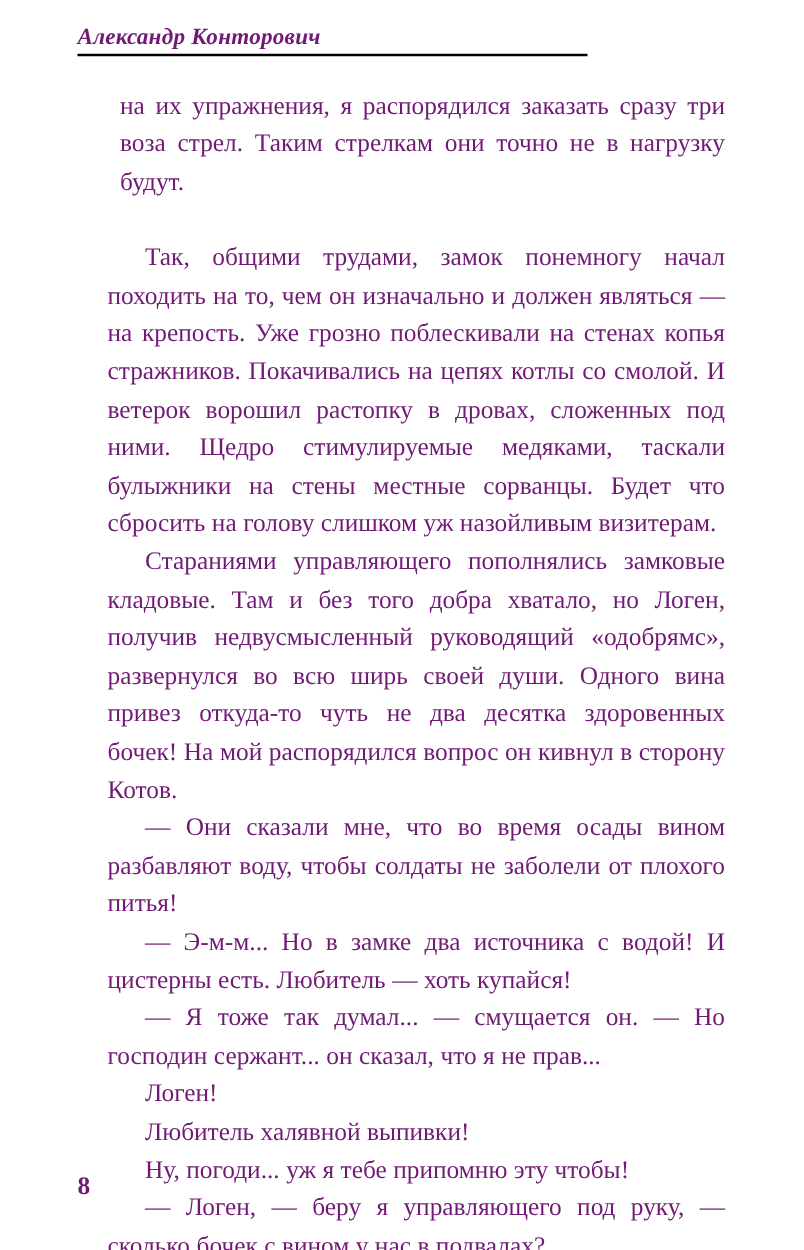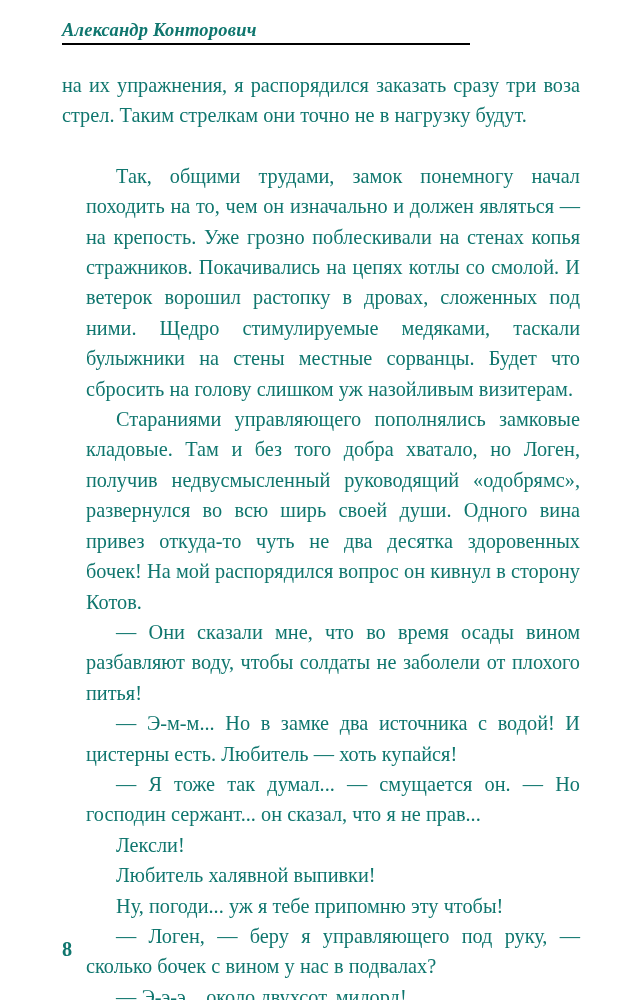--- a/index.html
+++ b/index.html
@@ -7,21 +7,21 @@
     padding: 0;
     background: #ffffff;
   }
   .page {
     position: relative;
     width: 643px;
     height: 1000px;
     background: #ffffff;
     overflow: hidden;
     font-family: "Liberation Serif", "DejaVu Serif", serif;
-    color: #0f766e;
+    color: #701a75;
   }
   .header {
     position: absolute;
     left: 62px;
     top: 20px;
     width: 410px;
   }
   .header-author {
     font-style: italic;
     font-weight: bold;
@@ -49,20 +49,21 @@
     margin: 0;
     hyphens: none;
     word-spacing: 0.1px;
   }
   .para.indent {
     text-indent: 30px;
     margin-left: 24px;
   }
   .para.noindent {
     text-indent: 0;
+    margin-left: 34px;
   }
   .gap-break {
     height: 30px;
   }
   .page-number {
     position: absolute;
     left: 62px;
     top: 938px;
     font-size: 20.3px;
     font-weight: bold;
@@ -79,21 +80,21 @@
   </div>
 
   <div class="body-text">
       <p class="para noindent">на их упражнения, я распорядился заказать сразу три воза стрел. Таким стрелкам они точно не в нагрузку будут.</p>
       <div class="gap-break"></div>
       <p class="para indent">Так, общими трудами, замок понемногу начал походить на то, чем он изначально и должен являться — на крепость. Уже грозно поблескивали на стенах копья стражников. Покачивались на цепях котлы со смолой. И ветерок ворошил растопку в дровах, сложенных под ними. Щедро стимулируемые медяками, таскали булыжники на стены местные сорванцы. Будет что сбросить на голову слишком уж назойливым визитерам.</p>
       <p class="para indent">Стараниями управляющего пополнялись замковые кладовые. Там и без того добра хватало, но Логен, получив недвусмысленный руководящий «одобрямс», развернулся во всю ширь своей души. Одного вина привез откуда-то чуть не два десятка здоровенных бочек! На мой распорядился вопрос он кивнул в сторону Котов.</p>
       <p class="para indent">— Они сказали мне, что во время осады вином разбавляют воду, чтобы солдаты не заболели от плохого питья!</p>
       <p class="para indent">— Э-м-м... Но в замке два источника с водой! И цистерны есть. Любитель — хоть купайся!</p>
       <p class="para indent">— Я тоже так думал... — смущается он. — Но господин сержант... он сказал, что я не прав...</p>
-      <p class="para indent">Лексли!</p>
+      <p class="para indent">Логен!</p>
       <p class="para indent">Любитель халявной выпивки!</p>
       <p class="para indent">Ну, погоди... уж я тебе припомню эту чтобы!</p>
       <p class="para indent">— Логен, — беру я управляющего под руку, — сколько бочек с вином у нас в подвалах?</p>
       <p class="para indent">— Э-э-э... около двухсот, милорд!</p>
     </div>
 
   <div class="page-number">8</div>
 
 </div>
 

